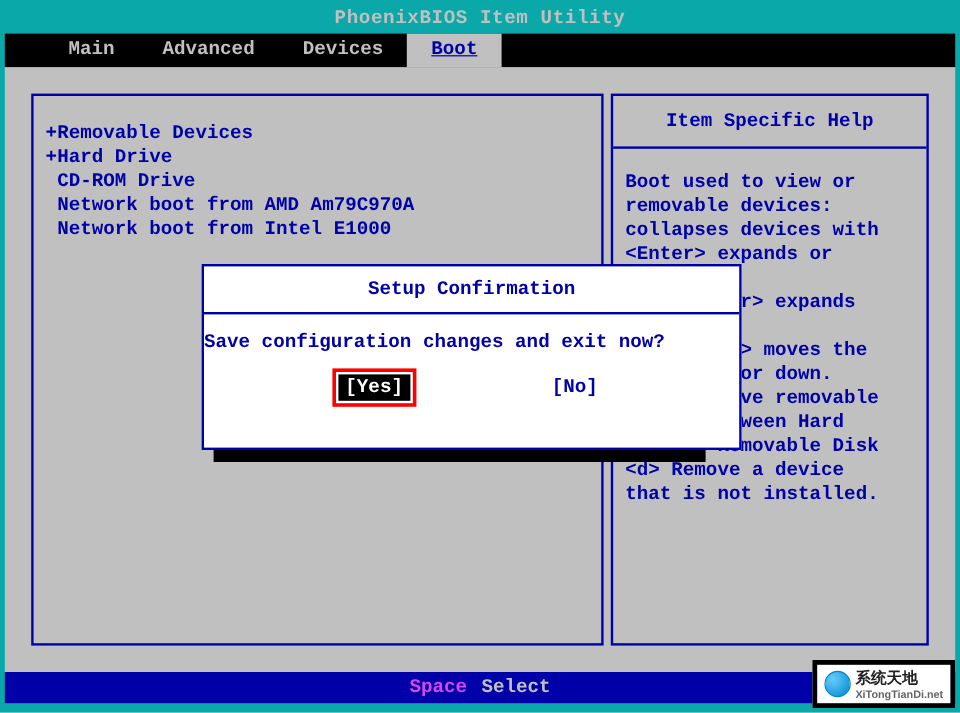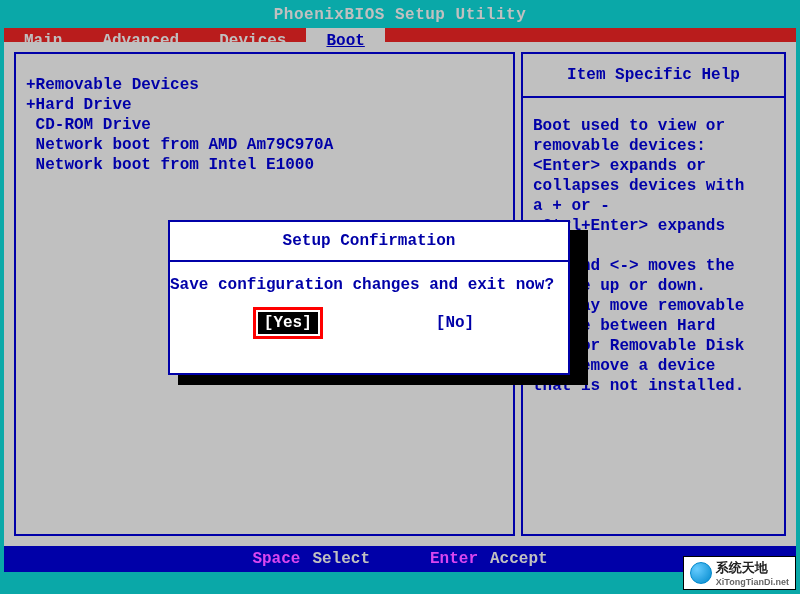--- a/index.html
+++ b/index.html
@@ -10,40 +10,41 @@
     position: relative;
     padding: 4px;
   }
   .title-bar {
     text-align: center;
     color: #c0c0c0;
     padding: 2px 0 4px 0;
     letter-spacing: 0.5px;
   }
   .menu-bar {
-    background: #b91c1c;
+    background: #000000;
     color: #c0c0c0;
-    height: 14px;
+    height: 28px;
     line-height: 26px;
     display: flex;
+    padding-left: 33px;
   }
   .menu-item {
     padding: 0 20px;
     cursor: pointer;
   }
   .menu-item.active {
     background: #c0c0c0;
     color: #0000a8;
     text-decoration: underline;
   }
   .content-area {
     background: #c0c0c0;
     height: 504px;
     display: flex;
-    padding: 4px;
+    padding: 16px;
   }
   .left-pane {
     flex: 1;
     border: 2px solid #0000a8;
     margin: 6px 3px 6px 6px;
     padding: 20px 10px;
     color: #0000a8;
     position: relative;
     background: #c0c0c0;
   }
@@ -83,21 +84,21 @@
   
   .dialog-shadow {
     position: absolute;
     left: 178px; top: 230px;
     width: 410px; height: 155px;
     background: #000000;
   }
   .dialog {
     position: absolute;
     left: 168px; top: 220px;
-    width: 402px; height: 155px;
+    width: 450px; height: 155px;
     background: #ffffff;
     border: 2px solid #0000a8;
     color: #0000a8;
     display: flex;
     flex-direction: column;
   }
   .dialog-title {
     text-align: center;
     padding: 10px 0;
     border-bottom: 2px solid #0000a8;
@@ -124,85 +125,81 @@
   }
   .dialog-button.selected::before { content: "["; color: #ffffff; }
   .dialog-button.selected::after { content: "]"; color: #ffffff; }
   .dialog-button:not(.selected)::before { content: "["; }
   .dialog-button:not(.selected)::after { content: "]"; }
   
   .watermark {
     position: absolute;
     right: 4px; bottom: 4px;
     background: #ffffff;
-    border: 1px solid #000000;
+    border: 4px solid #000000;
     padding: 2px 6px;
     font-family: Arial, sans-serif;
     font-size: 11px;
     color: #333;
     display: flex; align-items: center; gap: 4px;
   }
   .watermark .logo {
     width: 22px; height: 22px;
     border-radius: 50%;
     background: radial-gradient(circle at 30% 30%, #6cf, #08c);
     border: 1px solid #08c;
   }
   .watermark .cn { font-size: 13px; color: #222; font-weight: bold; }
   .watermark .url { font-size: 9px; color: #666; display:block; }
 </style>
 </head>
 <body>
 
 <div class="screen">
-  <div class="title-bar">PhoenixBIOS Setup Utility</div>
+  <div class="title-bar">PhoenixBIOS Item Utility</div>
 
   <div class="menu-bar">
     <div class="menu-item">Main</div>
     <div class="menu-item">Advanced</div>
     <div class="menu-item">Devices</div>
     <div class="menu-item active">Boot</div>
   </div>
 
   <div class="content-area">
     <div class="left-pane">
       <div class="boot-item expandable">Removable Devices</div>
       <div class="boot-item expandable">Hard Drive</div>
       <div class="boot-item noplus">CD-ROM Drive</div>
       <div class="boot-item noplus">Network boot from AMD Am79C970A</div>
       <div class="boot-item noplus">Network boot from Intel E1000</div>
     </div>
     <div class="right-pane">
       <div class="right-title">Item Specific Help</div>
       <div class="help-line">Boot used to view or</div>
       <div class="help-line">removable devices:</div>
+      <div class="help-line">collapses devices with</div>
       <div class="help-line">&lt;Enter&gt; expands or</div>
-      <div class="help-line">collapses devices with</div>
       <div class="help-line">a + or -</div>
       <div class="help-line">&lt;Ctrl+Enter&gt; expands</div>
       <div class="help-line">all</div>
       <div class="help-line">&lt;+&gt; and &lt;-&gt; moves the</div>
       <div class="help-line">device up or down.</div>
       <div class="help-line">&lt;n&gt; May move removable</div>
       <div class="help-line">device between Hard</div>
       <div class="help-line">Disk or Removable Disk</div>
       <div class="help-line">&lt;d&gt; Remove a device</div>
       <div class="help-line">that is not installed.</div>
     </div>
   </div>
 
   <div class="bottom-bar">
     <div class="bottom-group">
       <span class="bottom-key">Space</span>
       <span class="bottom-label">Select</span>
     </div>
-    <div class="bottom-group">
-      <span class="bottom-key">Enter</span>
-      <span class="bottom-label">Accept</span>
-    </div>
   </div>
 
   <div class="dialog-shadow"></div>
   <div class="dialog">
     <div class="dialog-title">Setup Confirmation</div>
     <div class="dialog-message">Save configuration changes and exit now?</div>
     <div class="dialog-buttons">
       <span class="dialog-button selected">Yes</span>
       <span class="dialog-button">No</span>
     </div>

